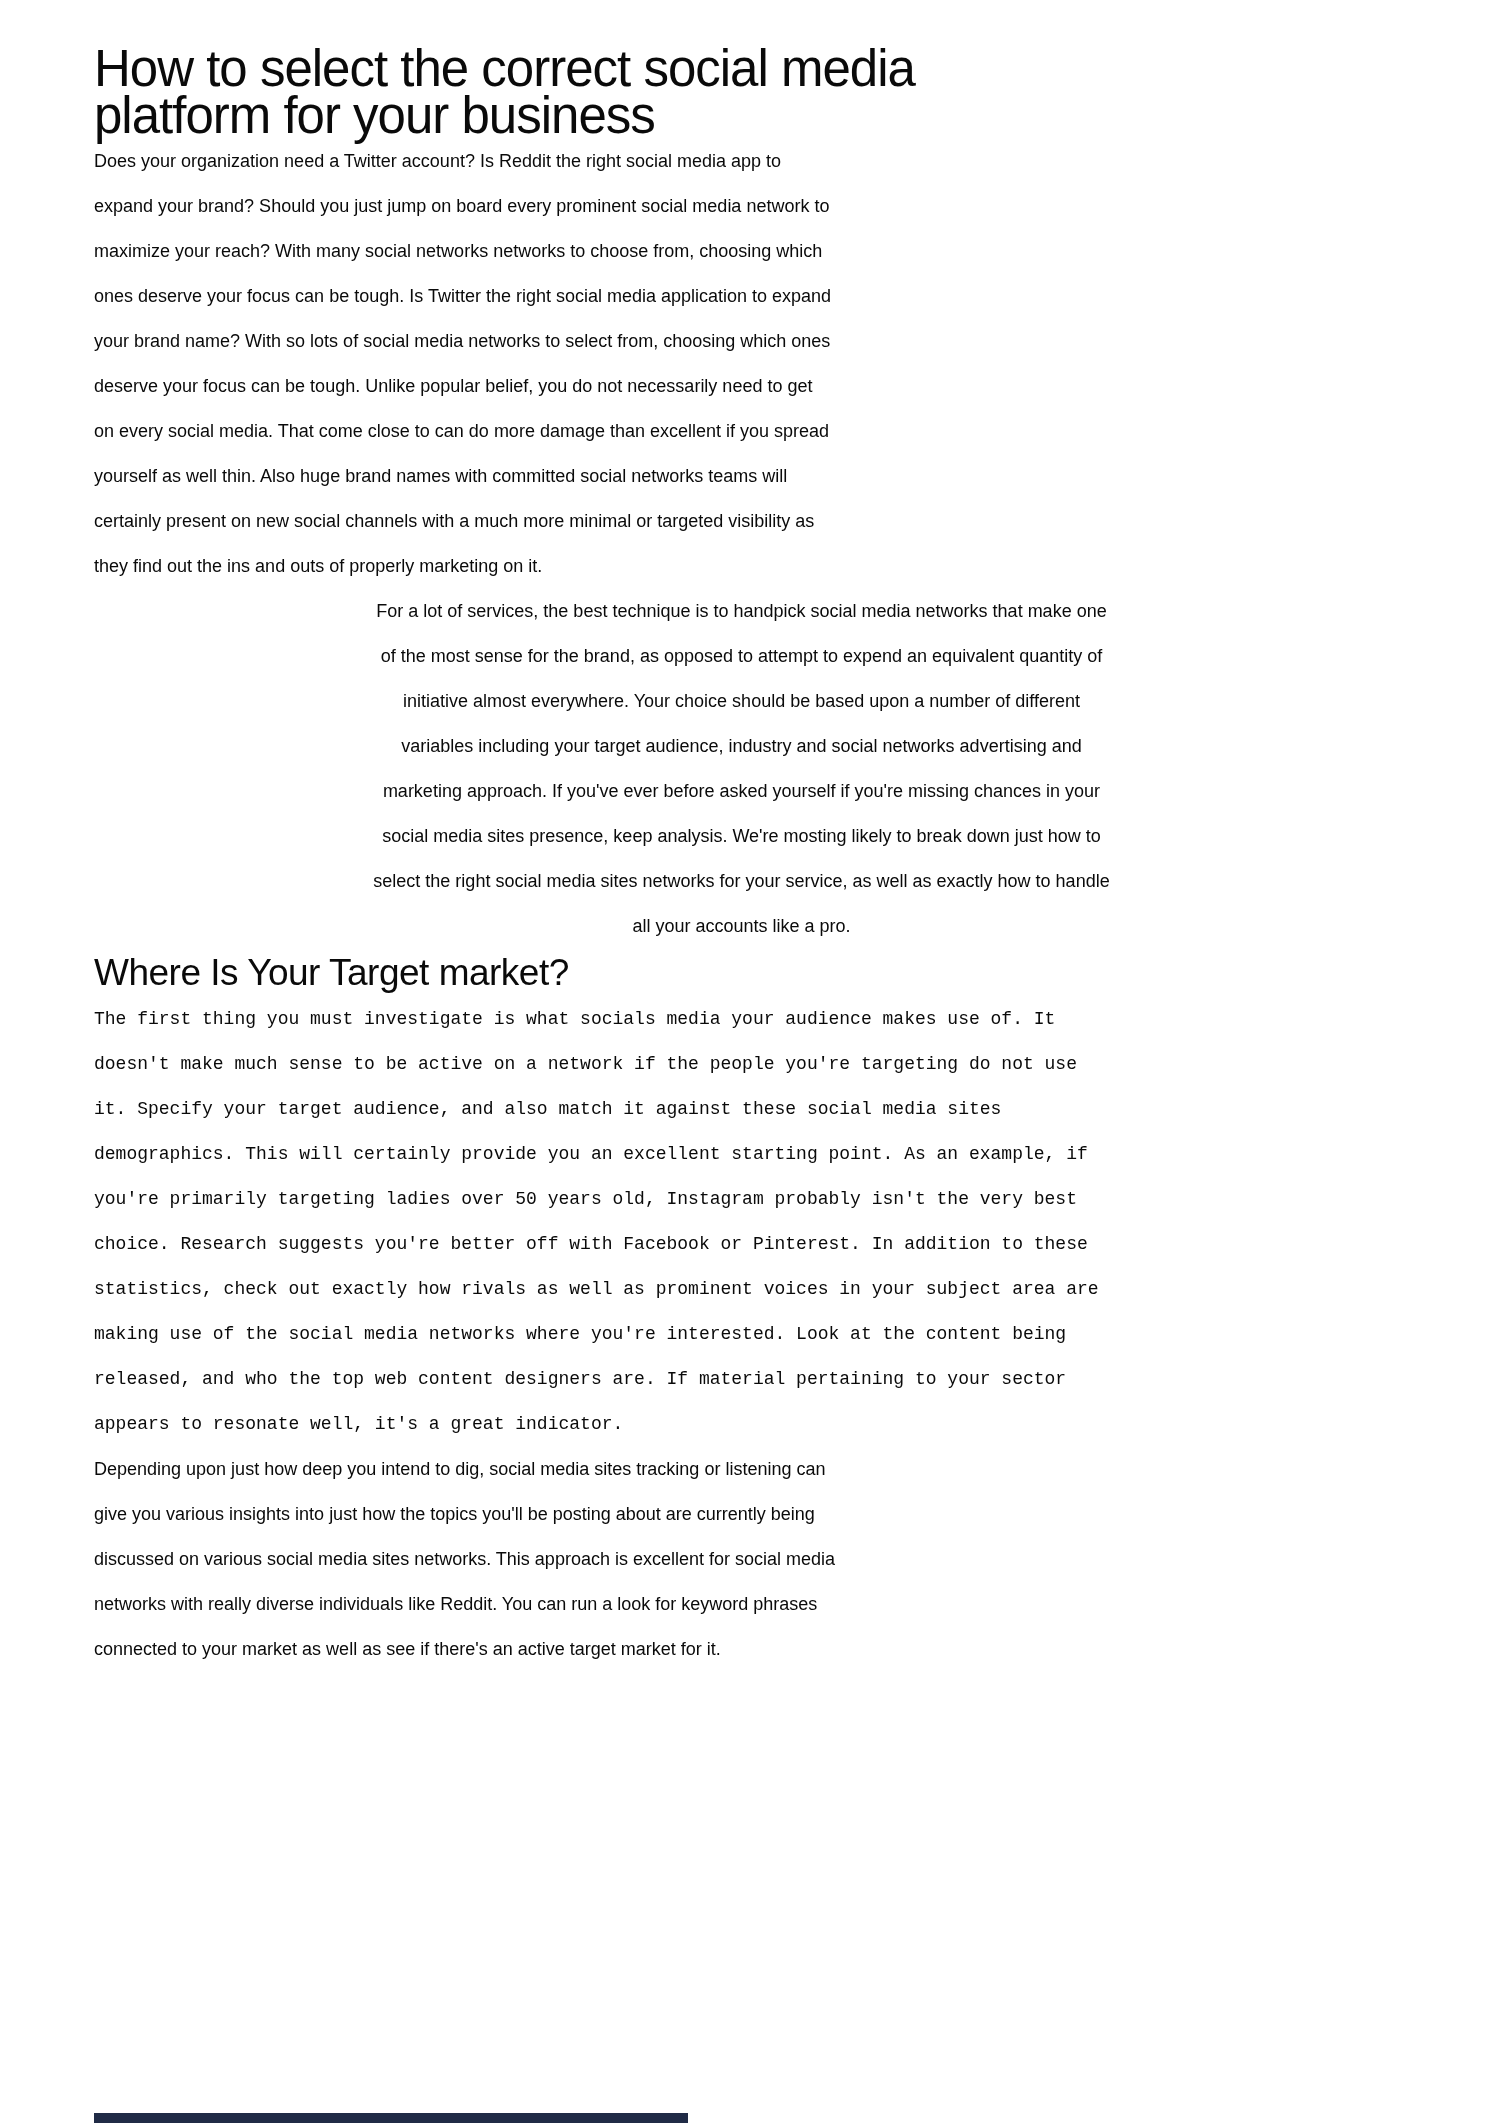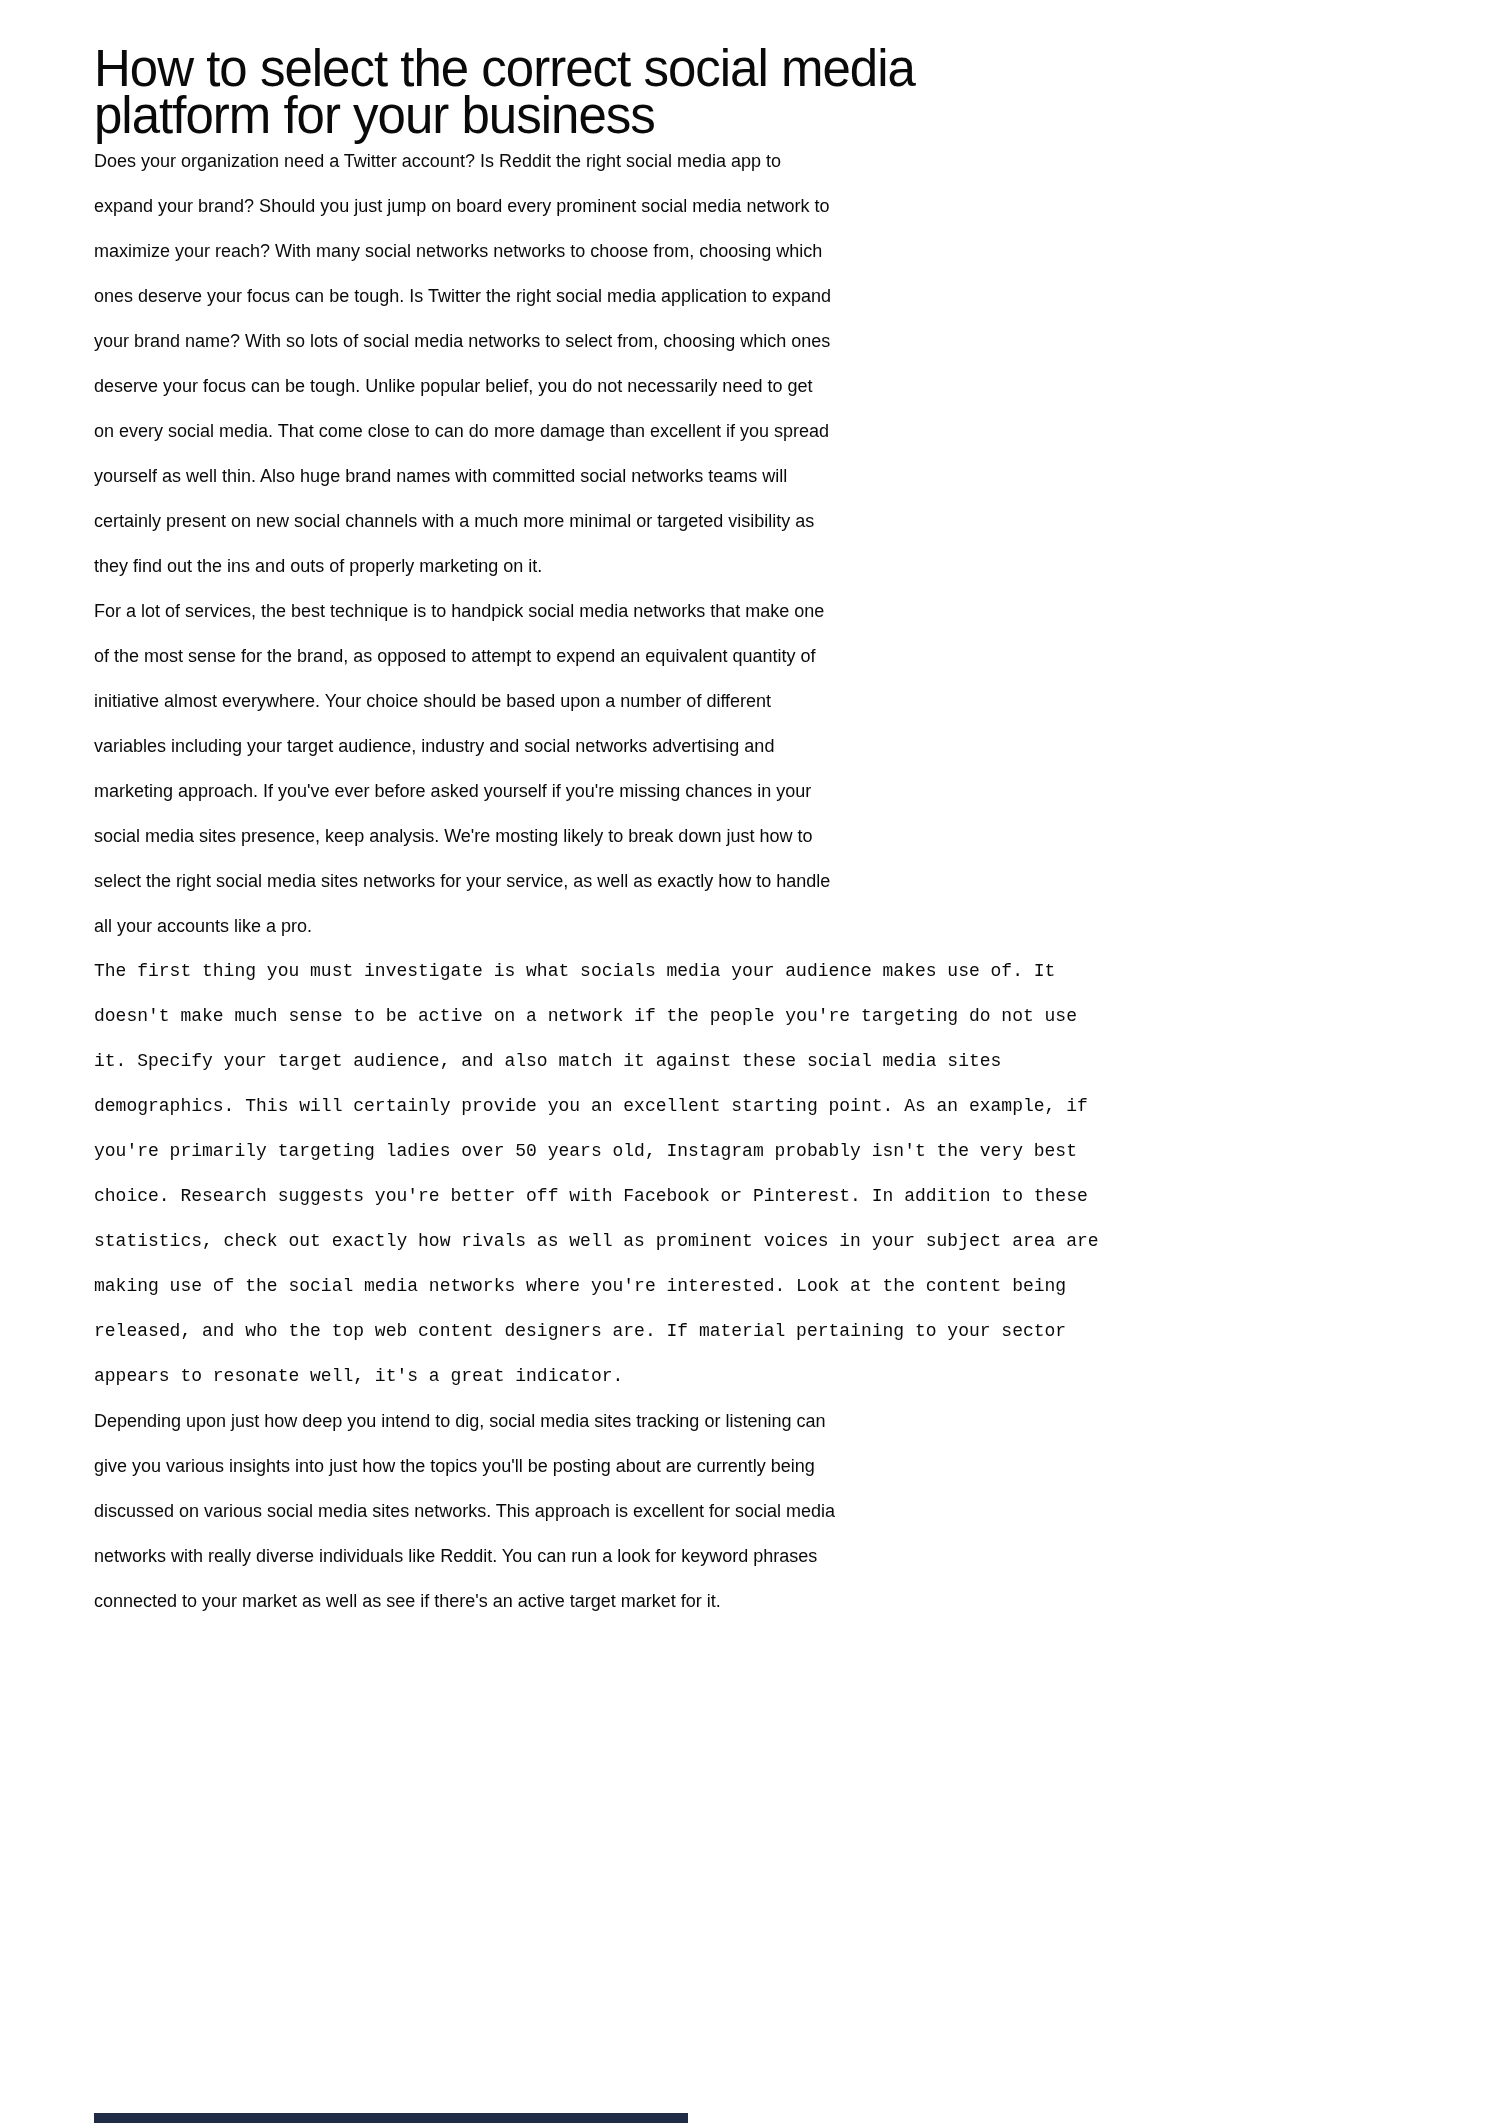--- a/index.html
+++ b/index.html
@@ -36,21 +36,21 @@
   p.body-para {
     margin: 0;
     font-size: 18px;
     line-height: 45px;
     font-weight: 400;
     letter-spacing: 0;
     color: #0a0a0a;
     max-width: 1295px;
   }
   .para-1 { margin-top: 83px; }
-  .para-2 { margin-top: 56px; }
+  .para-2 { margin-top: 56px; text-align: center; }
   .para-3 { margin-top: 22px; font-family: Liberation Mono, monospace; }
   .para-4 { margin-top: 58px; }
   .para-5 { margin-top: 21px; }
   h2.section-heading {
     margin: 0;
     font-size: 37px;
     line-height: 48px;
     font-weight: 500;
     letter-spacing: -0.5px;
     color: #0a0a0a;
@@ -86,20 +86,21 @@
 
   <p class="body-para lines para-2">For a lot of services, the best technique is to handpick social media networks that make one
 of the most sense for the brand, as opposed to attempt to expend an equivalent quantity of
 initiative almost everywhere. Your choice should be based upon a number of different
 variables including your target audience, industry and social networks advertising and
 marketing approach. If you've ever before asked yourself if you're missing chances in your
 social media sites presence, keep analysis. We're mosting likely to break down just how to
 select the right social media sites networks for your service, as well as exactly how to handle
 all your accounts like a pro.</p>
 
+  <h2 class="section-heading heading-1">Where Is Your Target market?</h2>
 
   <p class="body-para lines para-3">The first thing you must investigate is what socials media your audience makes use of. It
 doesn't make much sense to be active on a network if the people you're targeting do not use
 it. Specify your target audience, and also match it against these social media sites
 demographics. This will certainly provide you an excellent starting point. As an example, if
 you're primarily targeting ladies over 50 years old, Instagram probably isn't the very best
 choice. Research suggests you're better off with Facebook or Pinterest. In addition to these
 statistics, check out exactly how rivals as well as prominent voices in your subject area are
 making use of the social media networks where you're interested. Look at the content being
 released, and who the top web content designers are. If material pertaining to your sector

